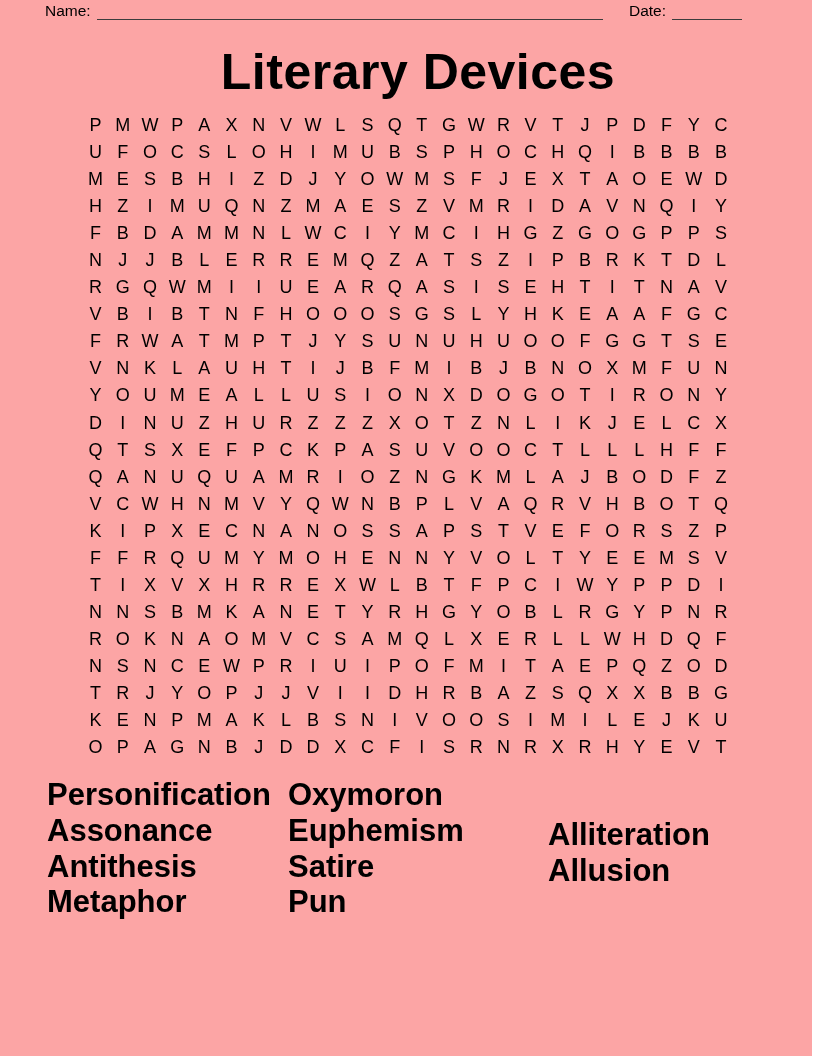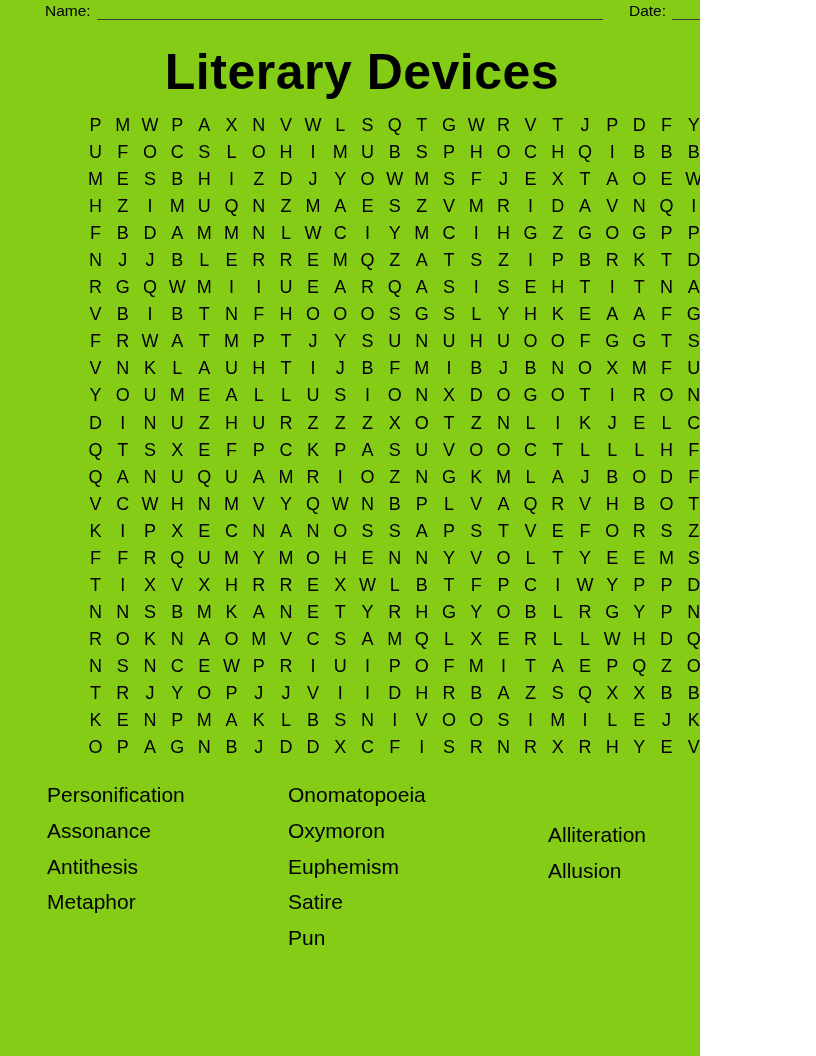--- a/index.html
+++ b/index.html
@@ -1,20 +1,20 @@
 <!DOCTYPE html>
 <html><head>
 <meta charset="utf-8">
 <style>
   html, body { margin: 0; padding: 0; background: #ffffff; }
   .page {
     position: relative;
-    width: 700px;
+    width: 812px;
     height: 1056px;
-    background: #84cc16;
+    background: #fca5a5;
     color: #000000;
     font-family: "Liberation Sans", sans-serif;
     overflow: hidden;
   }
   
   .header-row {
     position: absolute;
     top: 1px;
     left: 45px;
     width: 697px;
@@ -68,23 +68,23 @@
     top: 777px;
     left: 0;
     width: 100%;
     height: 190px;
   }
   .wl-col { position: absolute; top: 0; }
   .wl-col-0 { left: 47px; }
   .wl-col-1 { left: 288px; }
   .wl-col-2 { left: 548px; margin-top: 40px; }
   .wl-item {
-    font-size: 21px;
+    font-size: 31px;
     line-height: 35.8px;
-    font-weight: 400;
+    font-weight: 700;
     white-space: nowrap;
   }
 </style>
 </head>
 <body>
 
 <div class="page">
 
   <div class="header-row">
     <span class="hdr-label">Name:</span>
@@ -675,21 +675,20 @@
     </div>
 
   <div class="wordlist" id="word-list">
       <div class="wl-col wl-col-0">
         <div class="wl-item">Personification</div>
         <div class="wl-item">Assonance</div>
         <div class="wl-item">Antithesis</div>
         <div class="wl-item">Metaphor</div>
       </div>
       <div class="wl-col wl-col-1">
-        <div class="wl-item">Onomatopoeia</div>
         <div class="wl-item">Oxymoron</div>
         <div class="wl-item">Euphemism</div>
         <div class="wl-item">Satire</div>
         <div class="wl-item">Pun</div>
       </div>
       <div class="wl-col wl-col-2">
         <div class="wl-item">Alliteration</div>
         <div class="wl-item">Allusion</div>
       </div>
     </div>

